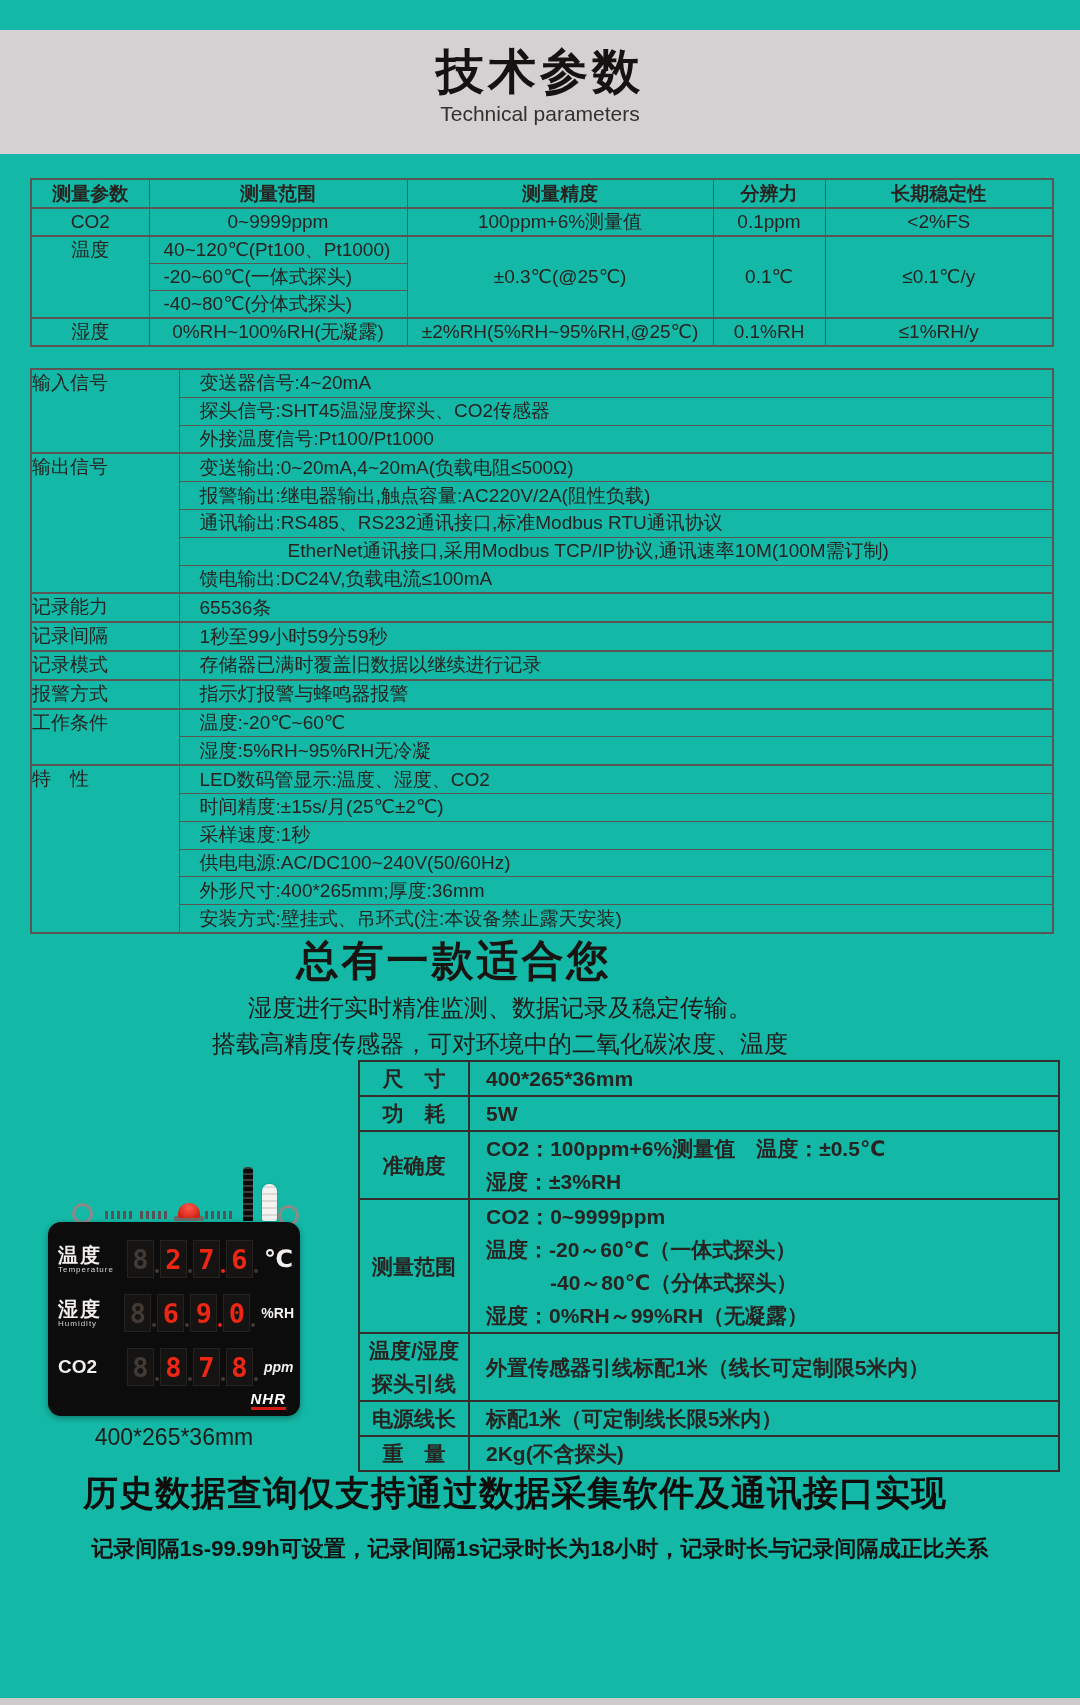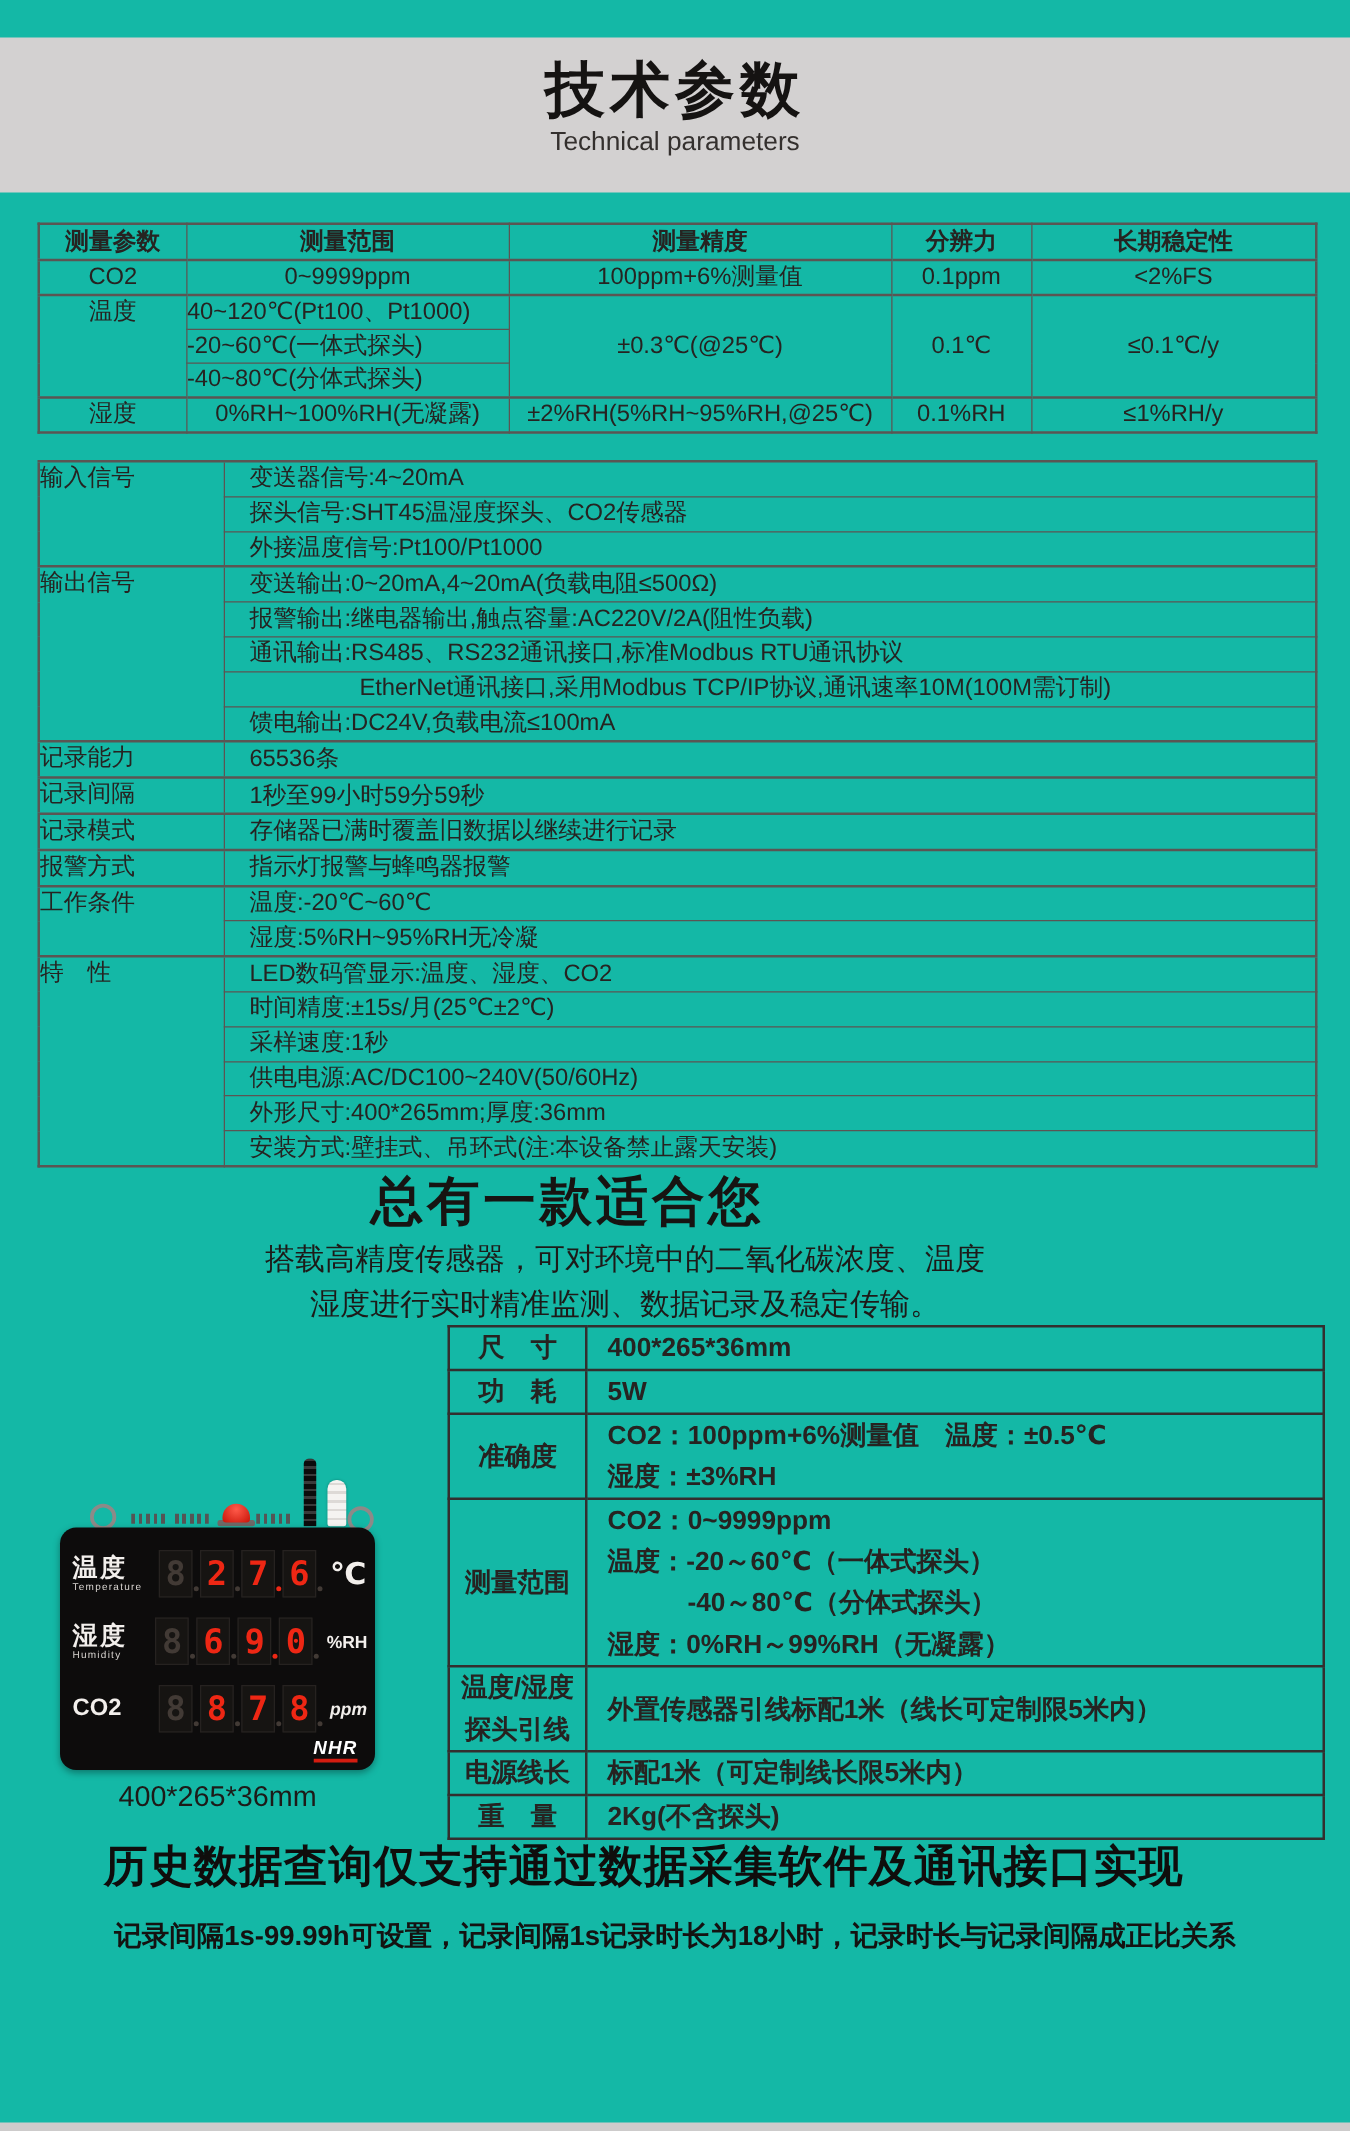--- a/index.html
+++ b/index.html
@@ -8,21 +8,21 @@
   .band{position:absolute;left:0;top:30px;width:1080px;height:124px;background:#d3d1d1;}
   .title{position:absolute;left:0;top:40px;width:1080px;text-align:center;font-size:48px;font-weight:bold;letter-spacing:4px;color:#151312;}
   .subtitle{position:absolute;left:0;top:102px;width:1080px;text-align:center;font-size:21px;color:#34302e;}
 
   table.spec{border-collapse:collapse;table-layout:fixed;position:absolute;background:transparent;}
   table.spec td{border:1.5px solid #5b5553;font-size:19px;color:#262321;padding:0;line-height:26px;overflow:hidden;white-space:nowrap;}
   #t1{left:30px;top:178px;width:1022px;}
   #t1 td{height:26px;text-align:center;}
   #t1 tr.hdr td{height:27px;font-weight:bold;border-bottom-width:2.5px;}
   #t1 td.top{vertical-align:top;}
-  #t1 td.left{text-align:left;padding-left:0;}
+  #t1 td.left{text-align:left;padding-left:14px;}
   #t1 tr.major td{border-top-width:2.5px;}
   #t1{border:2.5px solid #5b5553;}
 
   #t2{left:30px;top:368px;width:1022px;border:2.5px solid #5b5553;}
   #t2 td{height:26.8px;}
   #t2 td.lbl{vertical-align:top;font-size:19px;}
   #t2 td.val{text-align:left;padding-left:20px;}
   #t2 td.val.ind{padding-left:108px;}
   #t2 tr.gstart td{border-top-width:2.5px;}
 
@@ -189,22 +189,22 @@
           <td class="val">外形尺寸:400*265mm;厚度:36mm</td>
         </tr>
         <tr>
           <td class="val">安装方式:壁挂式、吊环式(注:本设备禁止露天安装)</td>
         </tr>
       </tbody>
   </table>
 
   <div class="promo-headline">总有一款适合您</div>
   <div class="promo-desc">
+    <div>湿度进行实时精准监测、数据记录及稳定传输。</div>
     <div>搭载高精度传感器，可对环境中的二氧化碳浓度、温度</div>
-    <div>湿度进行实时精准监测、数据记录及稳定传输。</div>
   </div>
 
   <div class="lug" style="left:72px;top:1203px;"></div>
   <div class="lug" style="left:278px;top:1205px;"></div>
   <div class="vent" style="left:105px;top:1211px;width:30px;"></div>
   <div class="vent" style="left:140px;top:1211px;width:27px;"></div>
   <div class="vent" style="left:205px;top:1211px;width:27px;"></div>
   <div class="alarm-base" style="left:174px;top:1216px;"></div>
   <div class="alarm" style="left:178px;top:1203px;"></div>
   <div class="rod" style="left:243px;top:1167px;"></div>

